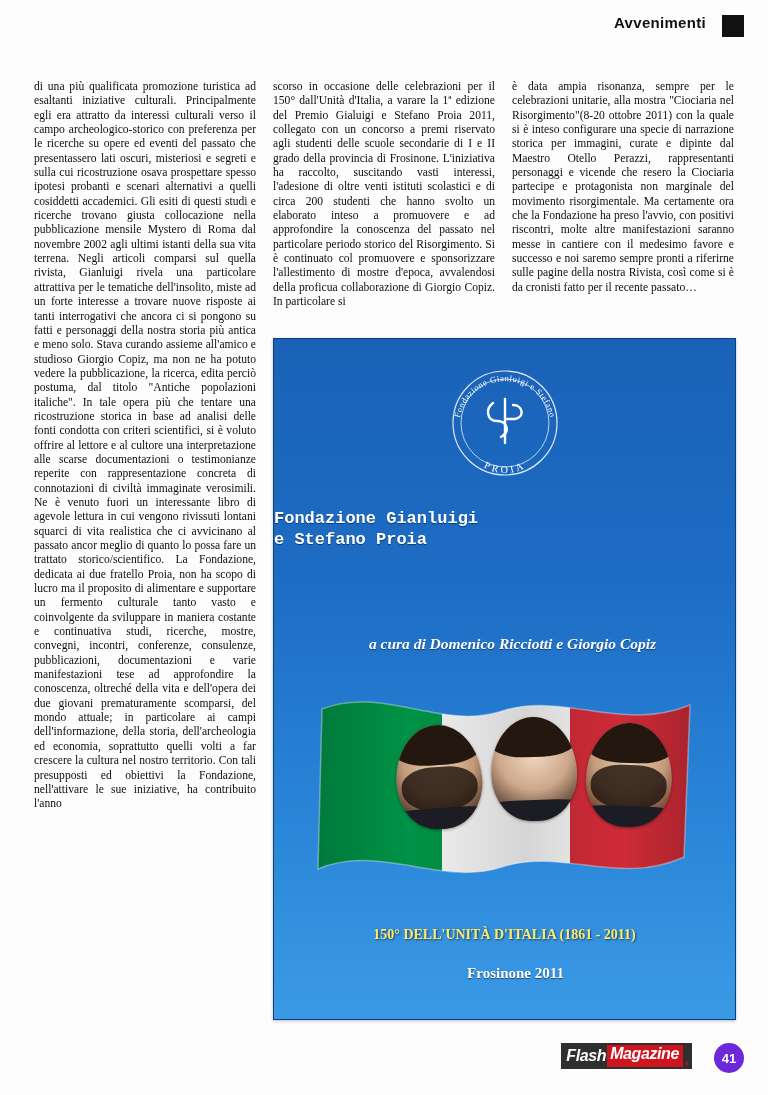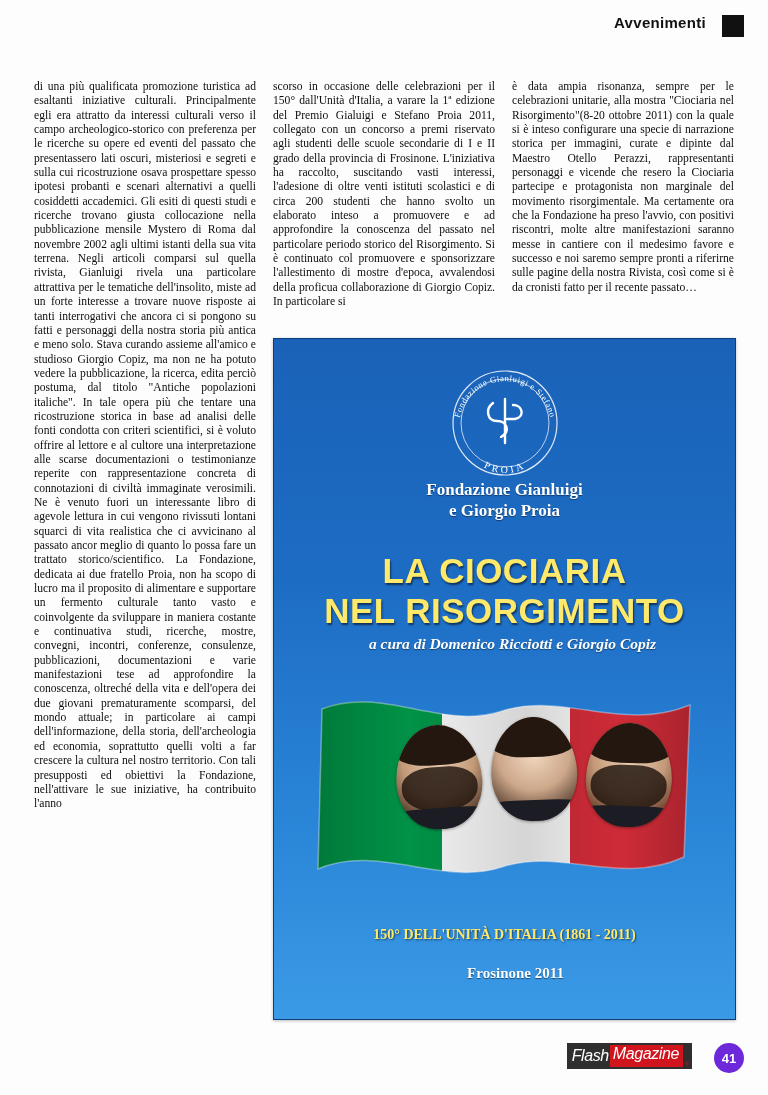--- a/index.html
+++ b/index.html
@@ -97,24 +97,24 @@
     transform: translateX(-50%);
     top: 18px;
     width: 128px;
     height: 128px;
   }
   .cover-logo svg { display: block; }
 
   .cover-foundation {
     position: absolute;
     left: 0; right: 0;
-    top: 140px;
-    text-align: center;
-    color: #ffffff;
-    font-family: Liberation Serif, serif;
+    top: 169px;
+    text-align: left;
+    color: #ffffff;
+    font-family: Liberation Mono, monospace;
     font-weight: bold;
     font-size: 17px;
     line-height: 21px;
     text-shadow: 0 1px 1px rgba(0,0,0,0.45);
   }
 
   .cover-title {
     position: absolute;
     left: 0; right: 0;
     top: 212px;
@@ -213,21 +213,21 @@
     position: absolute;
     left: 0; right: 0;
     bottom: 22px;
     height: 40px;
   }
   .logo-flash {
     position: absolute;
     right: 76px;
     bottom: 4px;
     font-family: "Liberation Sans", sans-serif;
-    font-weight: normal;
+    font-weight: bold;
     font-size: 16px;
     font-style: italic;
     color: #ffffff;
     background: #2f2f2f;
     padding: 2px 3px 2px 5px;
     letter-spacing: -0.4px;
     display: inline-flex;
     align-items: center;
   }
   .logo-flash .red {
@@ -302,27 +302,23 @@
           <path d="M52 46 C 44 52, 46 64, 56 64 C 66 64, 70 74, 60 80"></path>
           <path d="M64 42 L64 86"></path>
           <path d="M72 48 C 82 48, 84 60, 74 62 L66 62"></path>
         </g>
         <text x="64" y="72" text-anchor="middle" font-family="Liberation Serif, serif" font-size="22" font-weight="bold" fill="#ffffff" opacity="0.0">FSP</text>
       </svg>
     </div>
 
     <div class="cover-foundation">
       <div>Fondazione Gianluigi</div>
-      <div>e Giorgio Proia</div>
-    </div>
-
-    <div class="cover-title">
-      <div>LA CIOCIARIA</div>
-      <div>NEL RISORGIMENTO</div>
-    </div>
+      <div>e Stefano Proia</div>
+    </div>
+
 
     <div class="cover-curated">a cura di Domenico Ricciotti e Giorgio Copiz</div>
 
     <div class="flag-wrap">
       <svg width="388" height="230" viewBox="0 0 388 230" xmlns="http://www.w3.org/2000/svg">
         <defs>
           <clipPath id="flagClip">
             <path d="M10,28 C70,4 130,50 190,30 C250,10 310,52 378,24
                      L372,176 C306,206 250,166 190,186 C130,206 66,162 6,188 Z"></path>
           </clipPath>

